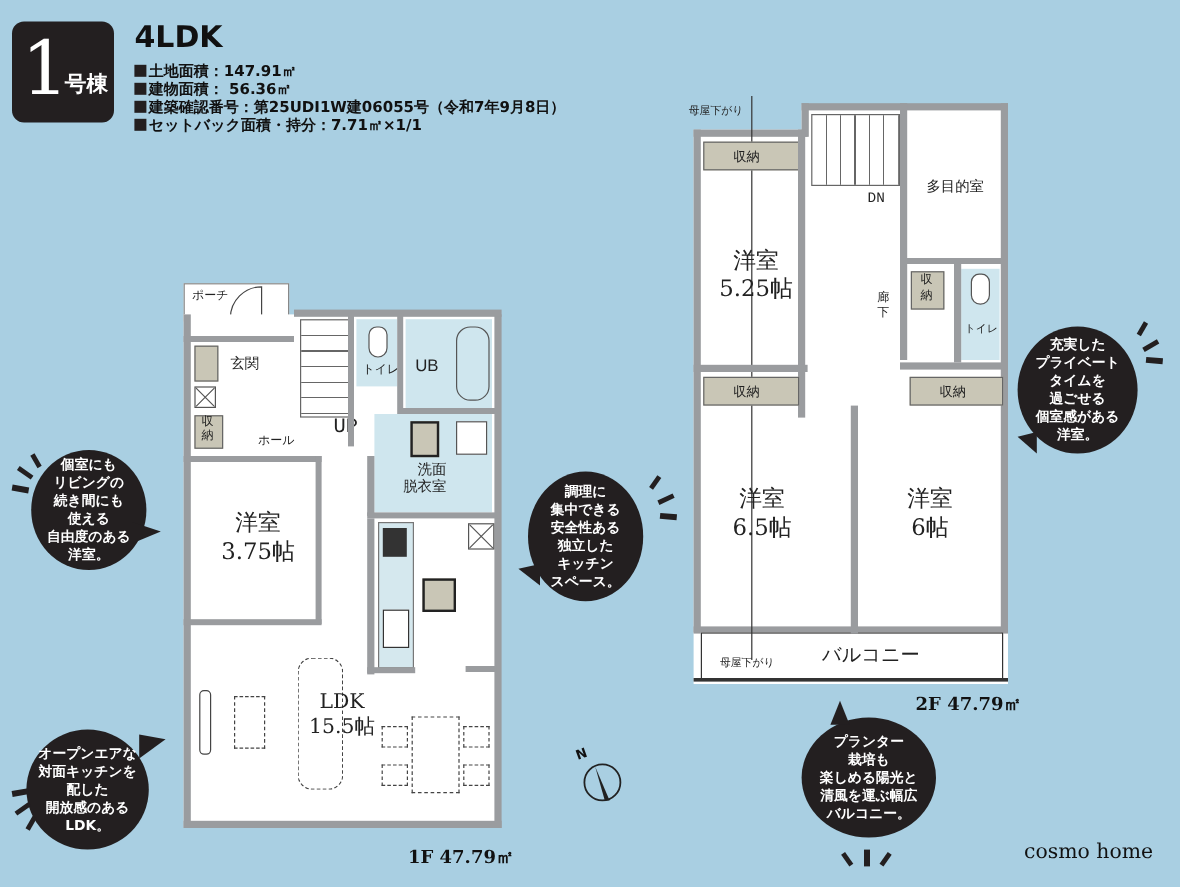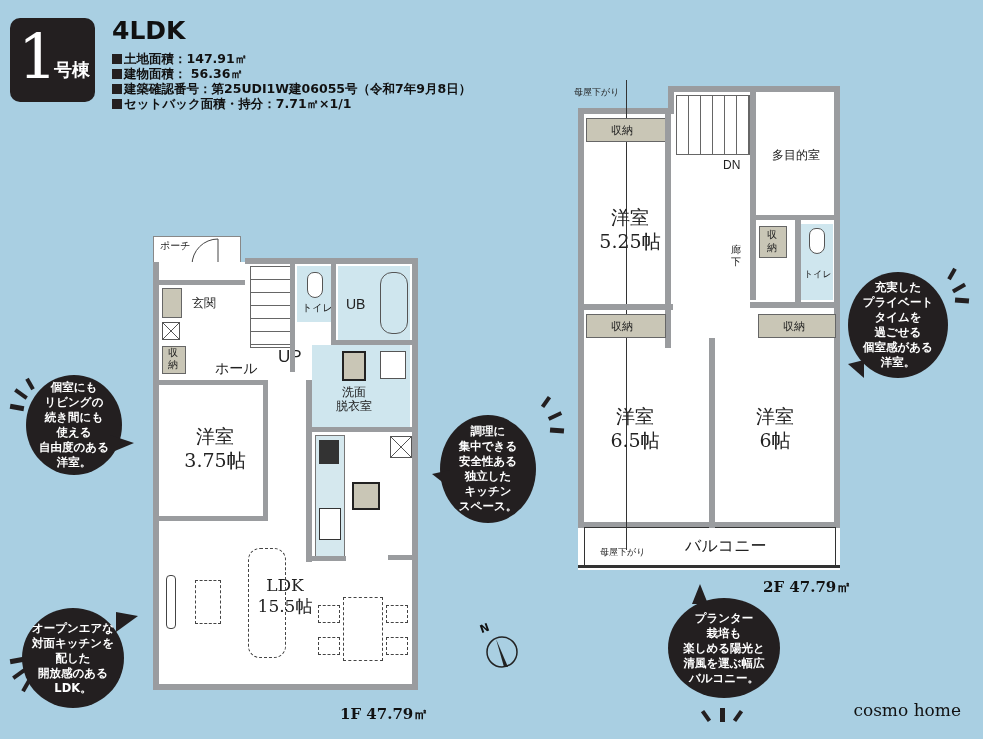--- a/index.html
+++ b/index.html
@@ -10,21 +10,21 @@
   .badge{left:10px;top:18px;width:85px;height:84px;background:#231f20;border-radius:10px;color:#fff;}
   .badge .num{position:absolute;left:8px;top:4px;font-family:"DejaVu Serif","Liberation Serif",serif;font-size:62px;line-height:70px;}
   .badge .go{position:absolute;left:44px;top:40px;font-size:18px;font-weight:bold;}
   .layout-title{left:112px;top:16px;font-size:25px;font-weight:bold;letter-spacing:0px;}
   .spec{left:112px;font-size:12.5px;font-weight:bold;line-height:15px;white-space:nowrap;}
   .spec .sq{display:inline-block;width:10px;height:10px;background:#231f20;margin-right:2px;vertical-align:-1px;}
   
   .plan{background:#fff;}
   .wall{background:#9a9c9f;position:absolute;}
   .room-lbl{position:absolute;font-family:"DejaVu Serif","Liberation Serif",serif;text-align:center;line-height:1.25;color:#222;}
-  .small-lbl{position:absolute;font-family:Liberation Sans, sans-serif;font-size:11px;color:#222;white-space:nowrap;}
+  .small-lbl{position:absolute;font-family:Liberation Mono, monospace;font-size:11px;color:#222;white-space:nowrap;}
   .wet{background:#cfe6ee;position:absolute;}
   .storage{background:#c9c6b6;position:absolute;border:1px solid #666;}
   .dotted{position:absolute;border:1.5px dashed #444;}
   .floor-area{position:absolute;font-family:"DejaVu Serif","Liberation Serif",serif;font-size:15px;font-weight:bold;white-space:nowrap;}
   
   .bubble{position:absolute;background:#231f20;color:#fff;border-radius:50%;display:flex;align-items:center;justify-content:center;text-align:center;font-weight:bold;font-size:11.5px;line-height:15px;}
   .bubble .txt{white-space:pre-line;}
   .tail{position:absolute;width:0;height:0;}
   .burst{position:absolute;background:#231f20;}
   .brand{right:22px;top:700px;font-family:"DejaVu Serif","Liberation Serif",serif;font-size:17px;}
@@ -78,31 +78,31 @@
     <span class="small-lbl" style="left:5px;top:35px;font-size:10px;">トイレ</span>
   </div>
   <div class="wall" style="left:331px;top:262px;width:5px;height:110px;"></div>
 
   <div class="wet" style="left:338px;top:266px;width:72px;height:74px;">
     <span class="small-lbl" style="left:8px;top:30px;font-size:14px;font-family:'Liberation Sans',sans-serif;">UB</span>
     <div class="abs" style="left:42px;top:6px;width:26px;height:60px;border:1px solid #555;border-radius:12px;"></div>
   </div>
   <div class="wall" style="left:335px;top:340px;width:80px;height:5px;"></div>
 
-  <span class="small-lbl" style="left:215px;top:360px;font-size:14px;">ホール</span>
+  <span class="small-lbl" style="left:215px;top:360px;font-size:10px;">ホール</span>
 
   <div class="storage" style="left:162px;top:346px;width:22px;height:26px;">
     <span class="small-lbl" style="left:5px;top:0;font-size:10px;line-height:12px;white-space:pre-line;">収
 納</span>
   </div>
 
   <div class="wet" style="left:312px;top:345px;width:98px;height:82px;">
     <div class="abs" style="left:30px;top:6px;width:20px;height:26px;border:2px solid #222;background:#c9c6b6;"></div>
     <div class="abs" style="left:68px;top:6px;width:24px;height:26px;border:1px solid #555;background:#fff;"></div>
-    <span class="small-lbl" style="left:24px;top:40px;font-size:12px;text-align:center;white-space:pre-line;line-height:14px;">洗面
+    <span class="small-lbl" style="left:24px;top:40px;font-size:12px;text-align:right;white-space:pre-line;line-height:14px;">洗面
 脱衣室</span>
   </div>
   <div class="wall" style="left:306px;top:380px;width:6px;height:50px;"></div>
   <div class="wall" style="left:306px;top:427px;width:110px;height:5px;"></div>
 
   <div class="wall" style="left:153px;top:380px;width:115px;height:5px;"></div>
   <div class="wall" style="left:263px;top:380px;width:5px;height:140px;"></div>
   <div class="wall" style="left:153px;top:516px;width:115px;height:5px;"></div>
   <div class="room-lbl" style="left:170px;top:425px;width:90px;font-size:19px;">
     <div>洋室</div>
@@ -232,21 +232,21 @@
 
 <div class="bubble" style="left:22px;top:608px;width:102px;height:100px;">
   <span class="txt">オープンエアな
 対面キッチンを
 配した
 開放感のある
 LDK。</span>
 </div>
 <div class="tail" style="left:116px;top:612px;border-left:22px solid #231f20;border-top:4px solid transparent;border-bottom:16px solid transparent;"></div>
 
-<div class="bubble" style="left:440px;top:415px;width:96px;height:108px;">
+<div class="bubble" style="left:440px;top:393px;width:96px;height:108px;">
   <span class="txt">調理に
 集中できる
 安全性ある
 独立した
 キッチン
 スペース。</span>
 </div>
 <div class="tail" style="left:432px;top:470px;border-right:18px solid #231f20;border-top:4px solid transparent;border-bottom:14px solid transparent;"></div>
 
 <div class="bubble" style="left:848px;top:272px;width:100px;height:106px;">

